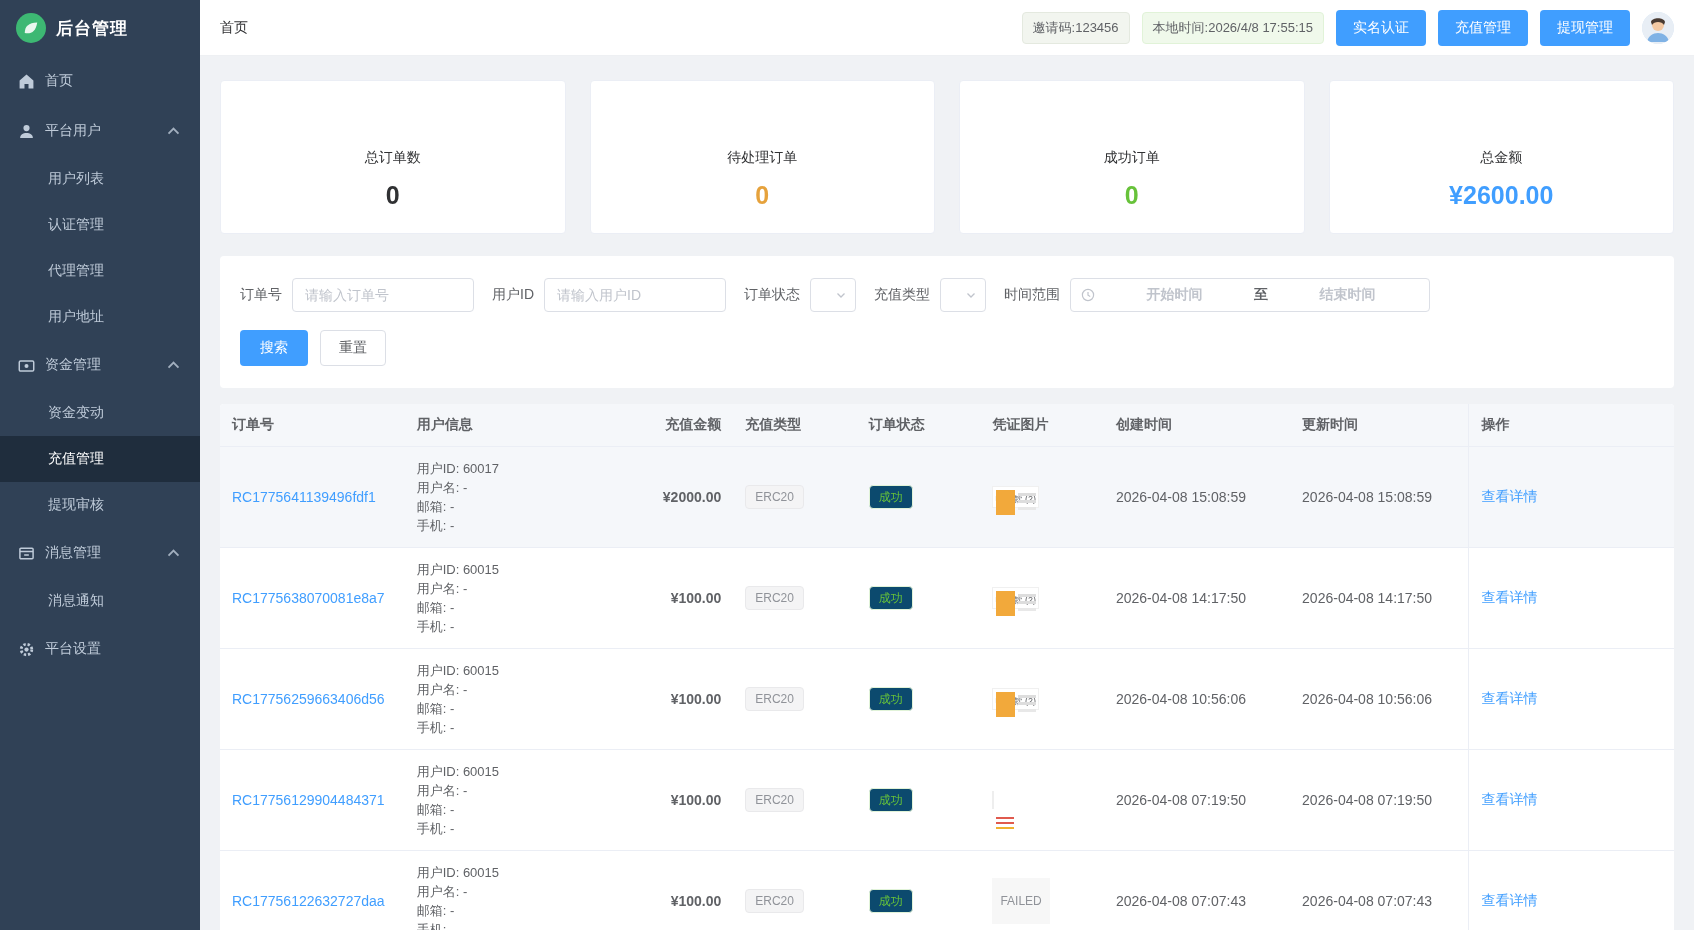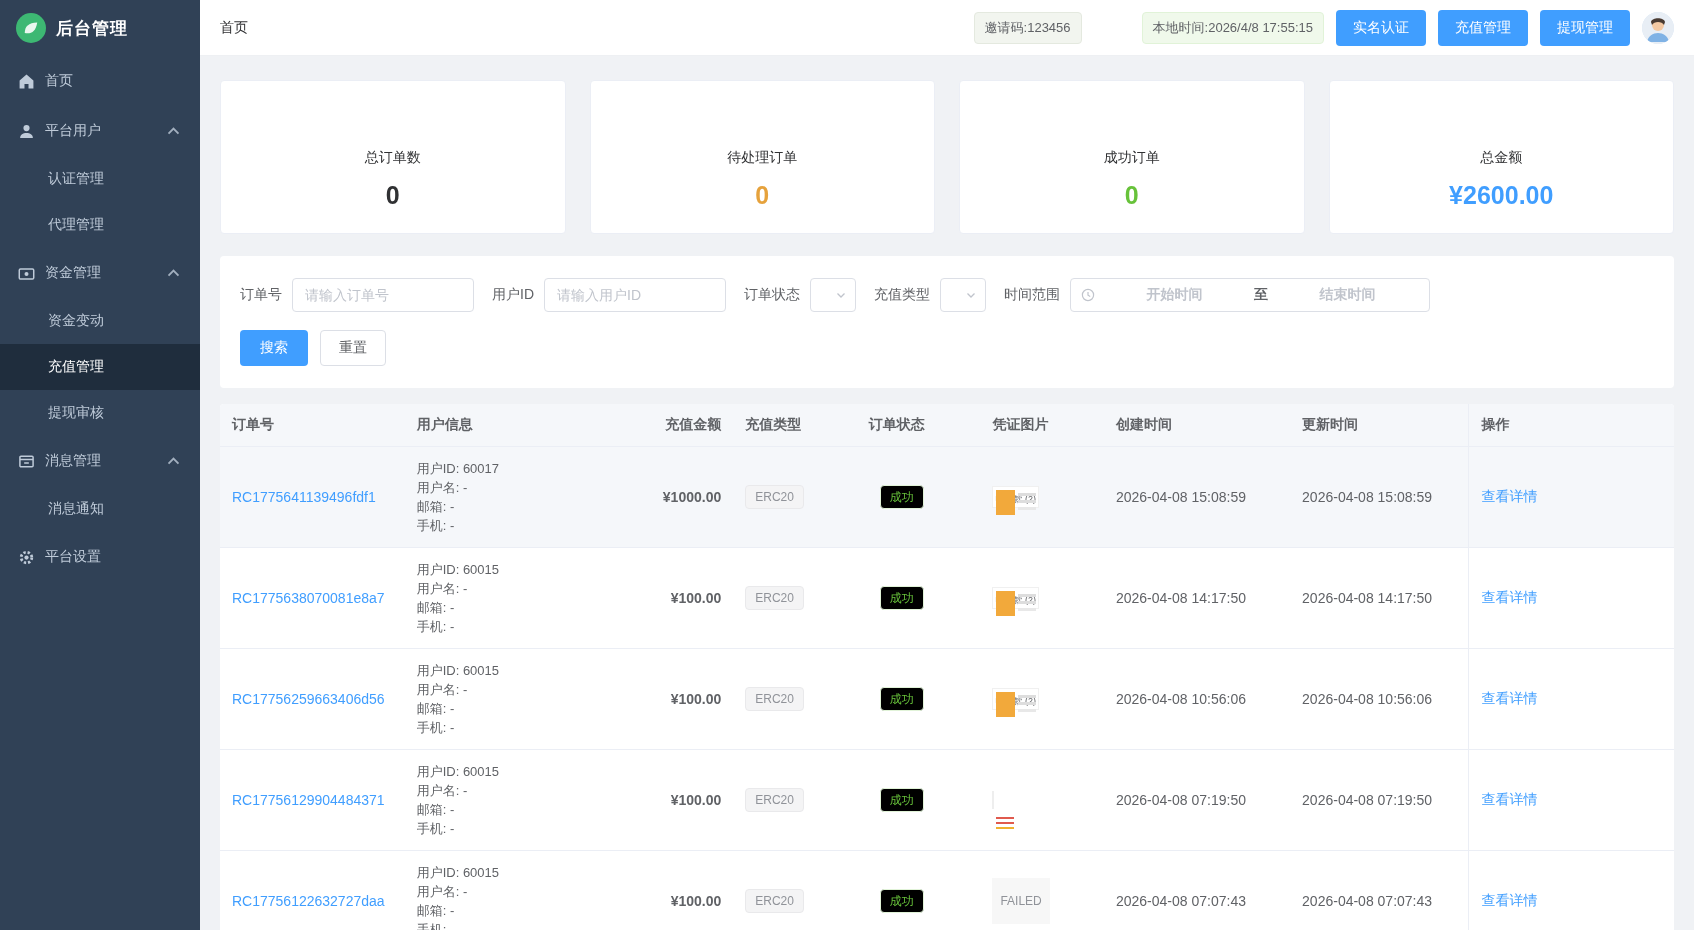--- a/index.html
+++ b/index.html
@@ -16,21 +16,21 @@
   .submenu-item { height:46px; display:flex; align-items:center; padding-left:48px; cursor:pointer; font-size:14px; }
   .submenu-item.active { background:#1f2d3d; color:#ffffff; }
   .micon { width:17px; height:17px; flex:none; display:inline-flex; }
   .micon svg { width:100%; height:100%; }
 
   
   .main { flex:1; display:flex; flex-direction:column; min-width:0; }
   .topbar { height:56px; background:#fff; display:flex; align-items:center; padding:0 20px; border-bottom:1px solid #eef0f3; }
   .breadcrumb { font-size:14px; color:#303133; cursor:pointer; }
   .topbar-right { margin-left:auto; display:flex; align-items:center; gap:12px; }
-  .pill { background:#f0f9eb; border:1px solid #e1f3d8; color:#606266; font-size:13px; padding:6px 10px; border-radius:4px; white-space:nowrap;margin-left:48px; }
+  .pill { background:#f0f9eb; border:1px solid #e1f3d8; color:#606266; font-size:13px; padding:6px 10px; border-radius:4px; white-space:nowrap; }
   .pill.gray { background:#f2f5ef; border-color:#e4e9df; }
   .btn-primary { background:#409eff; color:#fff; border:none; border-radius:4px; padding:9px 17px; font-size:14px; cursor:pointer; white-space:nowrap; }
   .btn-default { background:#fff; color:#606266; border:1px solid #dcdfe6; border-radius:4px; padding:9px 17px; font-size:14px; cursor:pointer; }
   .avatar { width:32px; height:32px; border-radius:50%; overflow:hidden; background:#dce9f5; flex:none; cursor:pointer; display:flex; align-items:center; justify-content:center; }
 
   
   .content { flex:1; padding:24px 20px; overflow:hidden; }
 
   .stats { display:flex; gap:24px; margin-bottom:22px; }
   .stat-card { flex:1; background:#fff; border:1px solid #ebeef5; border-radius:4px; text-align:center; padding:23px 10px; }
@@ -56,21 +56,21 @@
   .data-table th { background:#f5f7fa; color:#606266; font-weight:bold; font-size:14px; text-align:left; padding:12px; border-bottom:1px solid #ebeef5; }
   .data-table td { padding:12px; font-size:14px; color:#606266; border-bottom:1px solid #ebeef5; vertical-align:middle; text-align:left; }
   .data-table .num { text-align:right; }
   .data-table tr.hl td { background:#f5f7fa; }
   .data-table td.op, .data-table th.op { border-left:1px solid #ebeef5; }
   .link { color:#409eff; text-decoration:none; cursor:pointer; }
   .userinfo div { font-size:13px; line-height:19px; color:#606266; }
   .amount { color:#409eff; font-weight:bold; }
   .tag { display:inline-block; padding:0 9px; height:24px; line-height:22px; border-radius:4px; font-size:12px; border:1px solid transparent; }
   .tag.gray { background:#f4f4f5; border-color:#e9e9eb; color:#909399; }
-  .tag.green { background:#000000; border-color:#e1f3d8; color:#67c23a;margin-left:11px; }
+  .tag.green { background:#0c4a6e; border-color:#e1f3d8; color:#67c23a; }
 
   .voucher { display:inline-block; background:#fff; border:1px solid #f0f0f0; padding:2px; cursor:pointer; }
   .v-img { width:44px; height:27px; position:relative; background:#fafafa; overflow:hidden; }
   .v-img::before { content:""; position:absolute; left:1px; top:1px; width:19px; height:25px; background:#f2a93b; }
   .v-img::after { content:""; position:absolute; left:23px; top:4px; width:18px; height:3px; background:#ddd; box-shadow:0 7px 0 #ddd, 0 14px 0 #e8e8e8; }
   .v-cap { font-size:9px; color:#606266; white-space:nowrap; overflow:hidden; max-width:46px; line-height:11px; }
   .v-tall { width:30px; height:46px; background:#fff; border:1px solid #eee; position:relative; cursor:pointer; }
   .v-tall::before { content:""; position:absolute; left:3px; top:3px; right:3px; height:18px; background:#f3e2c0; }
   .v-tall::after { content:""; position:absolute; left:3px; top:25px; width:18px; height:2px; background:#e05a4e; box-shadow:0 5px 0 #e05a4e, 0 10px 0 #f0b02f; }
   .v-failed { display:inline-block; font-size:12px; color:#909399; background:#f7f7f7; padding:16px 8px; min-width:52px; text-align:center; }
@@ -107,22 +107,24 @@
             <path d="M2 14.2c0-3.1 2.7-4.7 6-4.7s6 1.6 6 4.7z" fill="currentColor"></path>
           </svg>
       </span>
       <span>平台用户</span>
       <span class="micon chev">
         <svg viewBox="0 0 12 12">
             <path d="M2.5 7.5 6 4l3.5 3.5" stroke="currentColor" fill="none" stroke-width="1.3"></path>
           </svg>
       </span>
     </div>
+    <div class="submenu-item">用户列表</div>
     <div class="submenu-item">认证管理</div>
     <div class="submenu-item">代理管理</div>
+    <div class="submenu-item">用户地址</div>
 
     <div class="menu-item">
       <span class="micon">
         <svg viewBox="0 0 16 16">
             <rect x="1.2" y="3.8" width="13.6" height="9.4" rx="1.2" fill="none" stroke="currentColor" stroke-width="1.4"></rect>
             <circle cx="8" cy="8.5" r="1.9" fill="currentColor"></circle>
           </svg>
       </span>
       <span>资金管理</span>
       <span class="micon chev">
@@ -275,21 +277,21 @@
           <tbody>
 
             <tr class="hl">
               <td><a class="link">RC1775641139496fdf1</a></td>
               <td class="userinfo">
                 <div>用户ID: 60017</div>
                 <div>用户名: -</div>
                 <div>邮箱: -</div>
                 <div>手机: -</div>
               </td>
-              <td class="num amount">¥1000.00</td>
+              <td class="num amount">¥2000.00</td>
               <td><span class="tag gray">ERC20</span></td>
               <td><span class="tag green">成功</span></td>
               <td>
                 <span class="voucher">
                   <span class="v-img"></span>
                   <span class="v-cap">收付款 (2)</span>
                 </span>
               </td>
               <td>2026-04-08 15:08:59</td>
               <td>2026-04-08 15:08:59</td>

